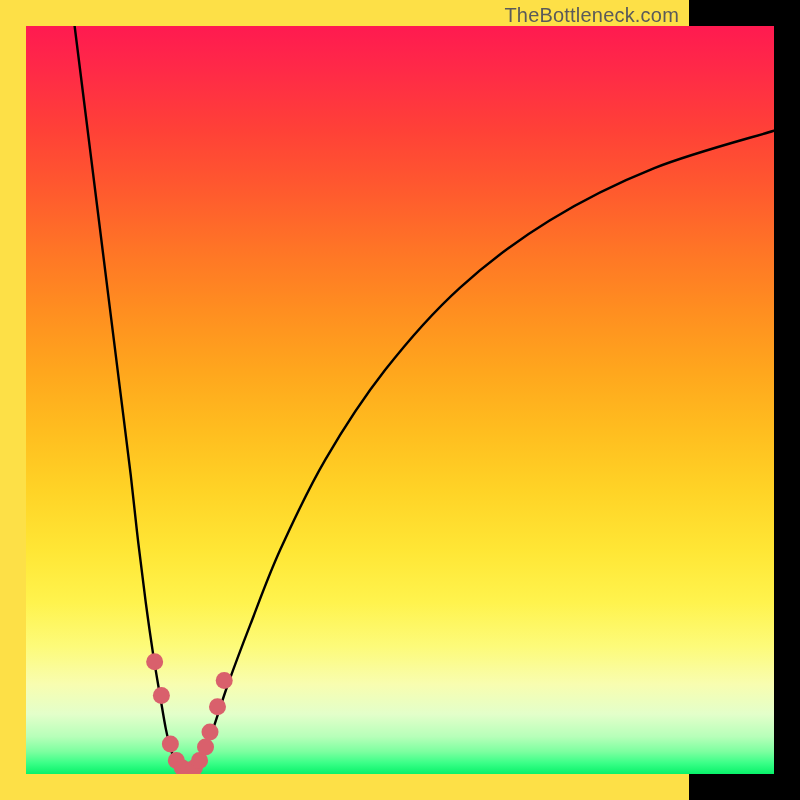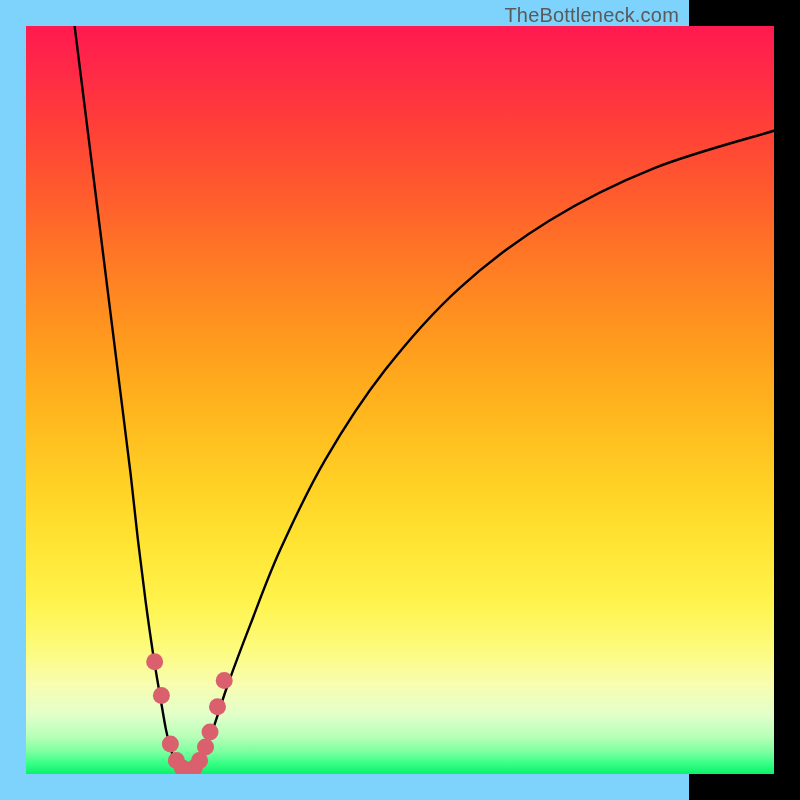--- a/index.html
+++ b/index.html
@@ -8,21 +8,21 @@
     width: 800px;
     height: 800px;
     overflow: hidden;
     background: #000;
     font-family: Arial, Helvetica, sans-serif;
   }
   .frame {
     position: relative;
     width: 689px;
     height: 800px;
-    background: #7dd3fc;
+    background: #fde047;
   }
   .plot-area {
     position: absolute;
     
     left: 26px;
     top: 26px;
     width: 748px;
     height: 748px;
     overflow: hidden;
   }

